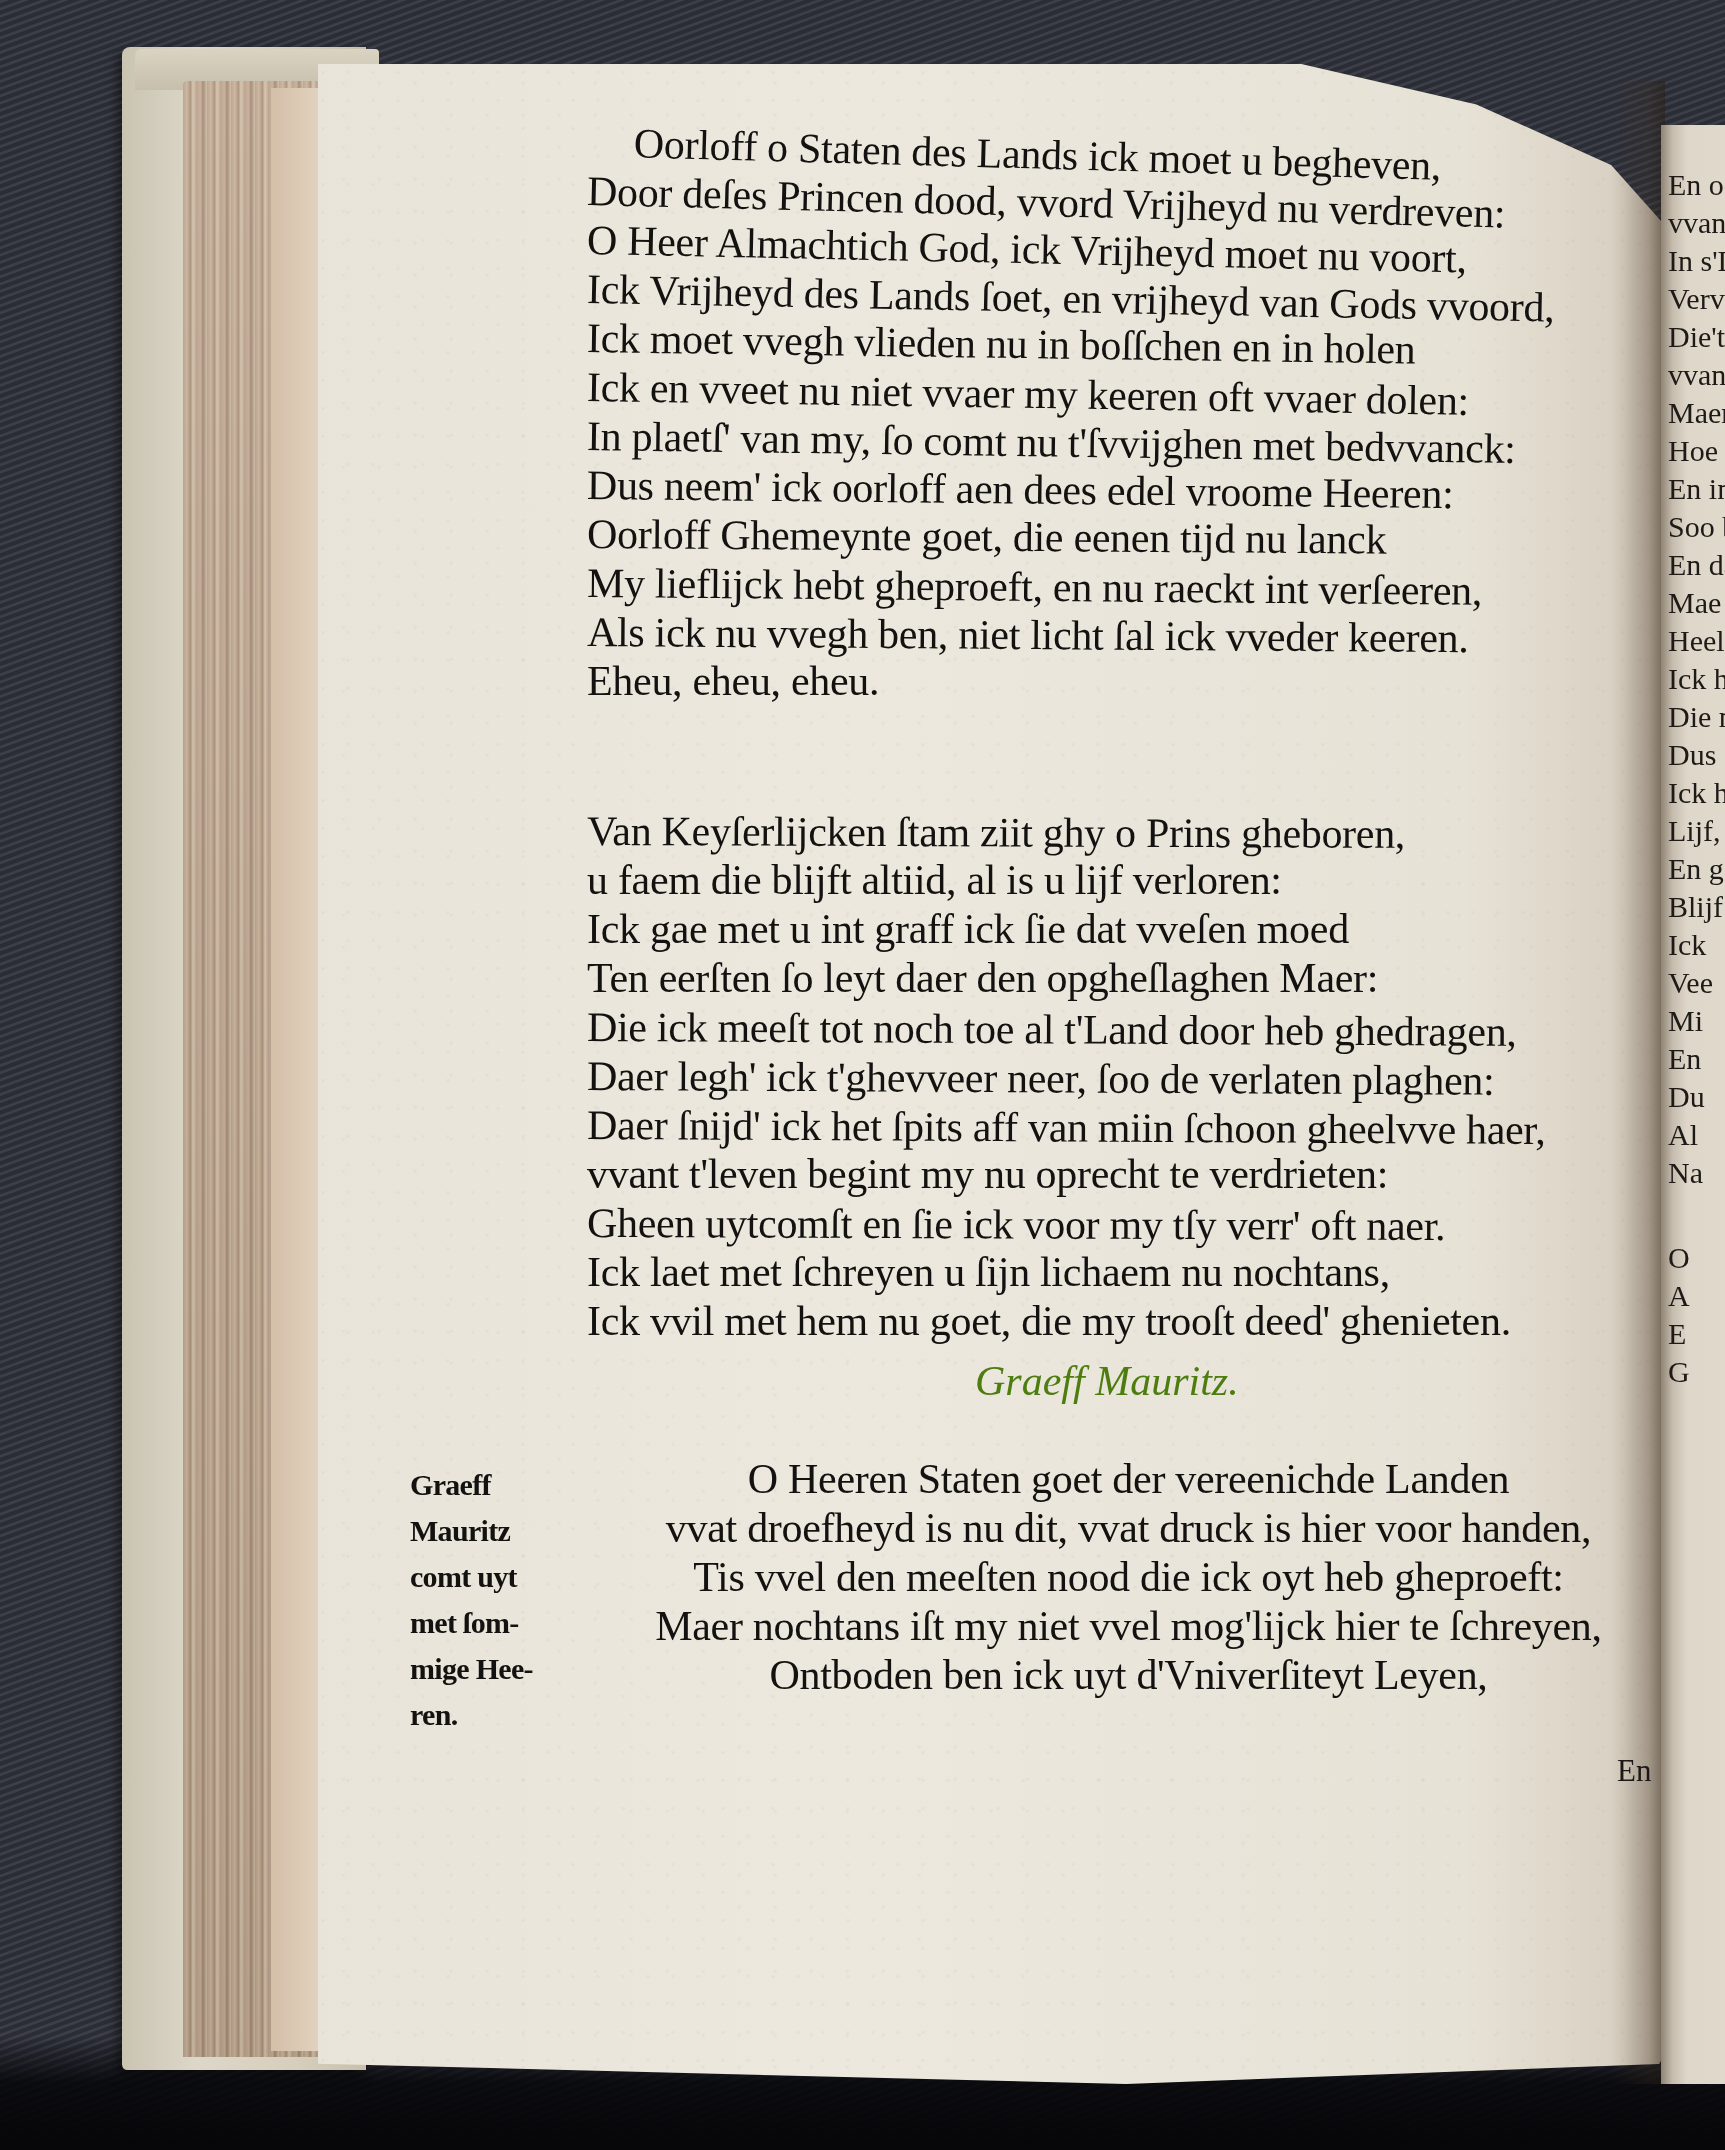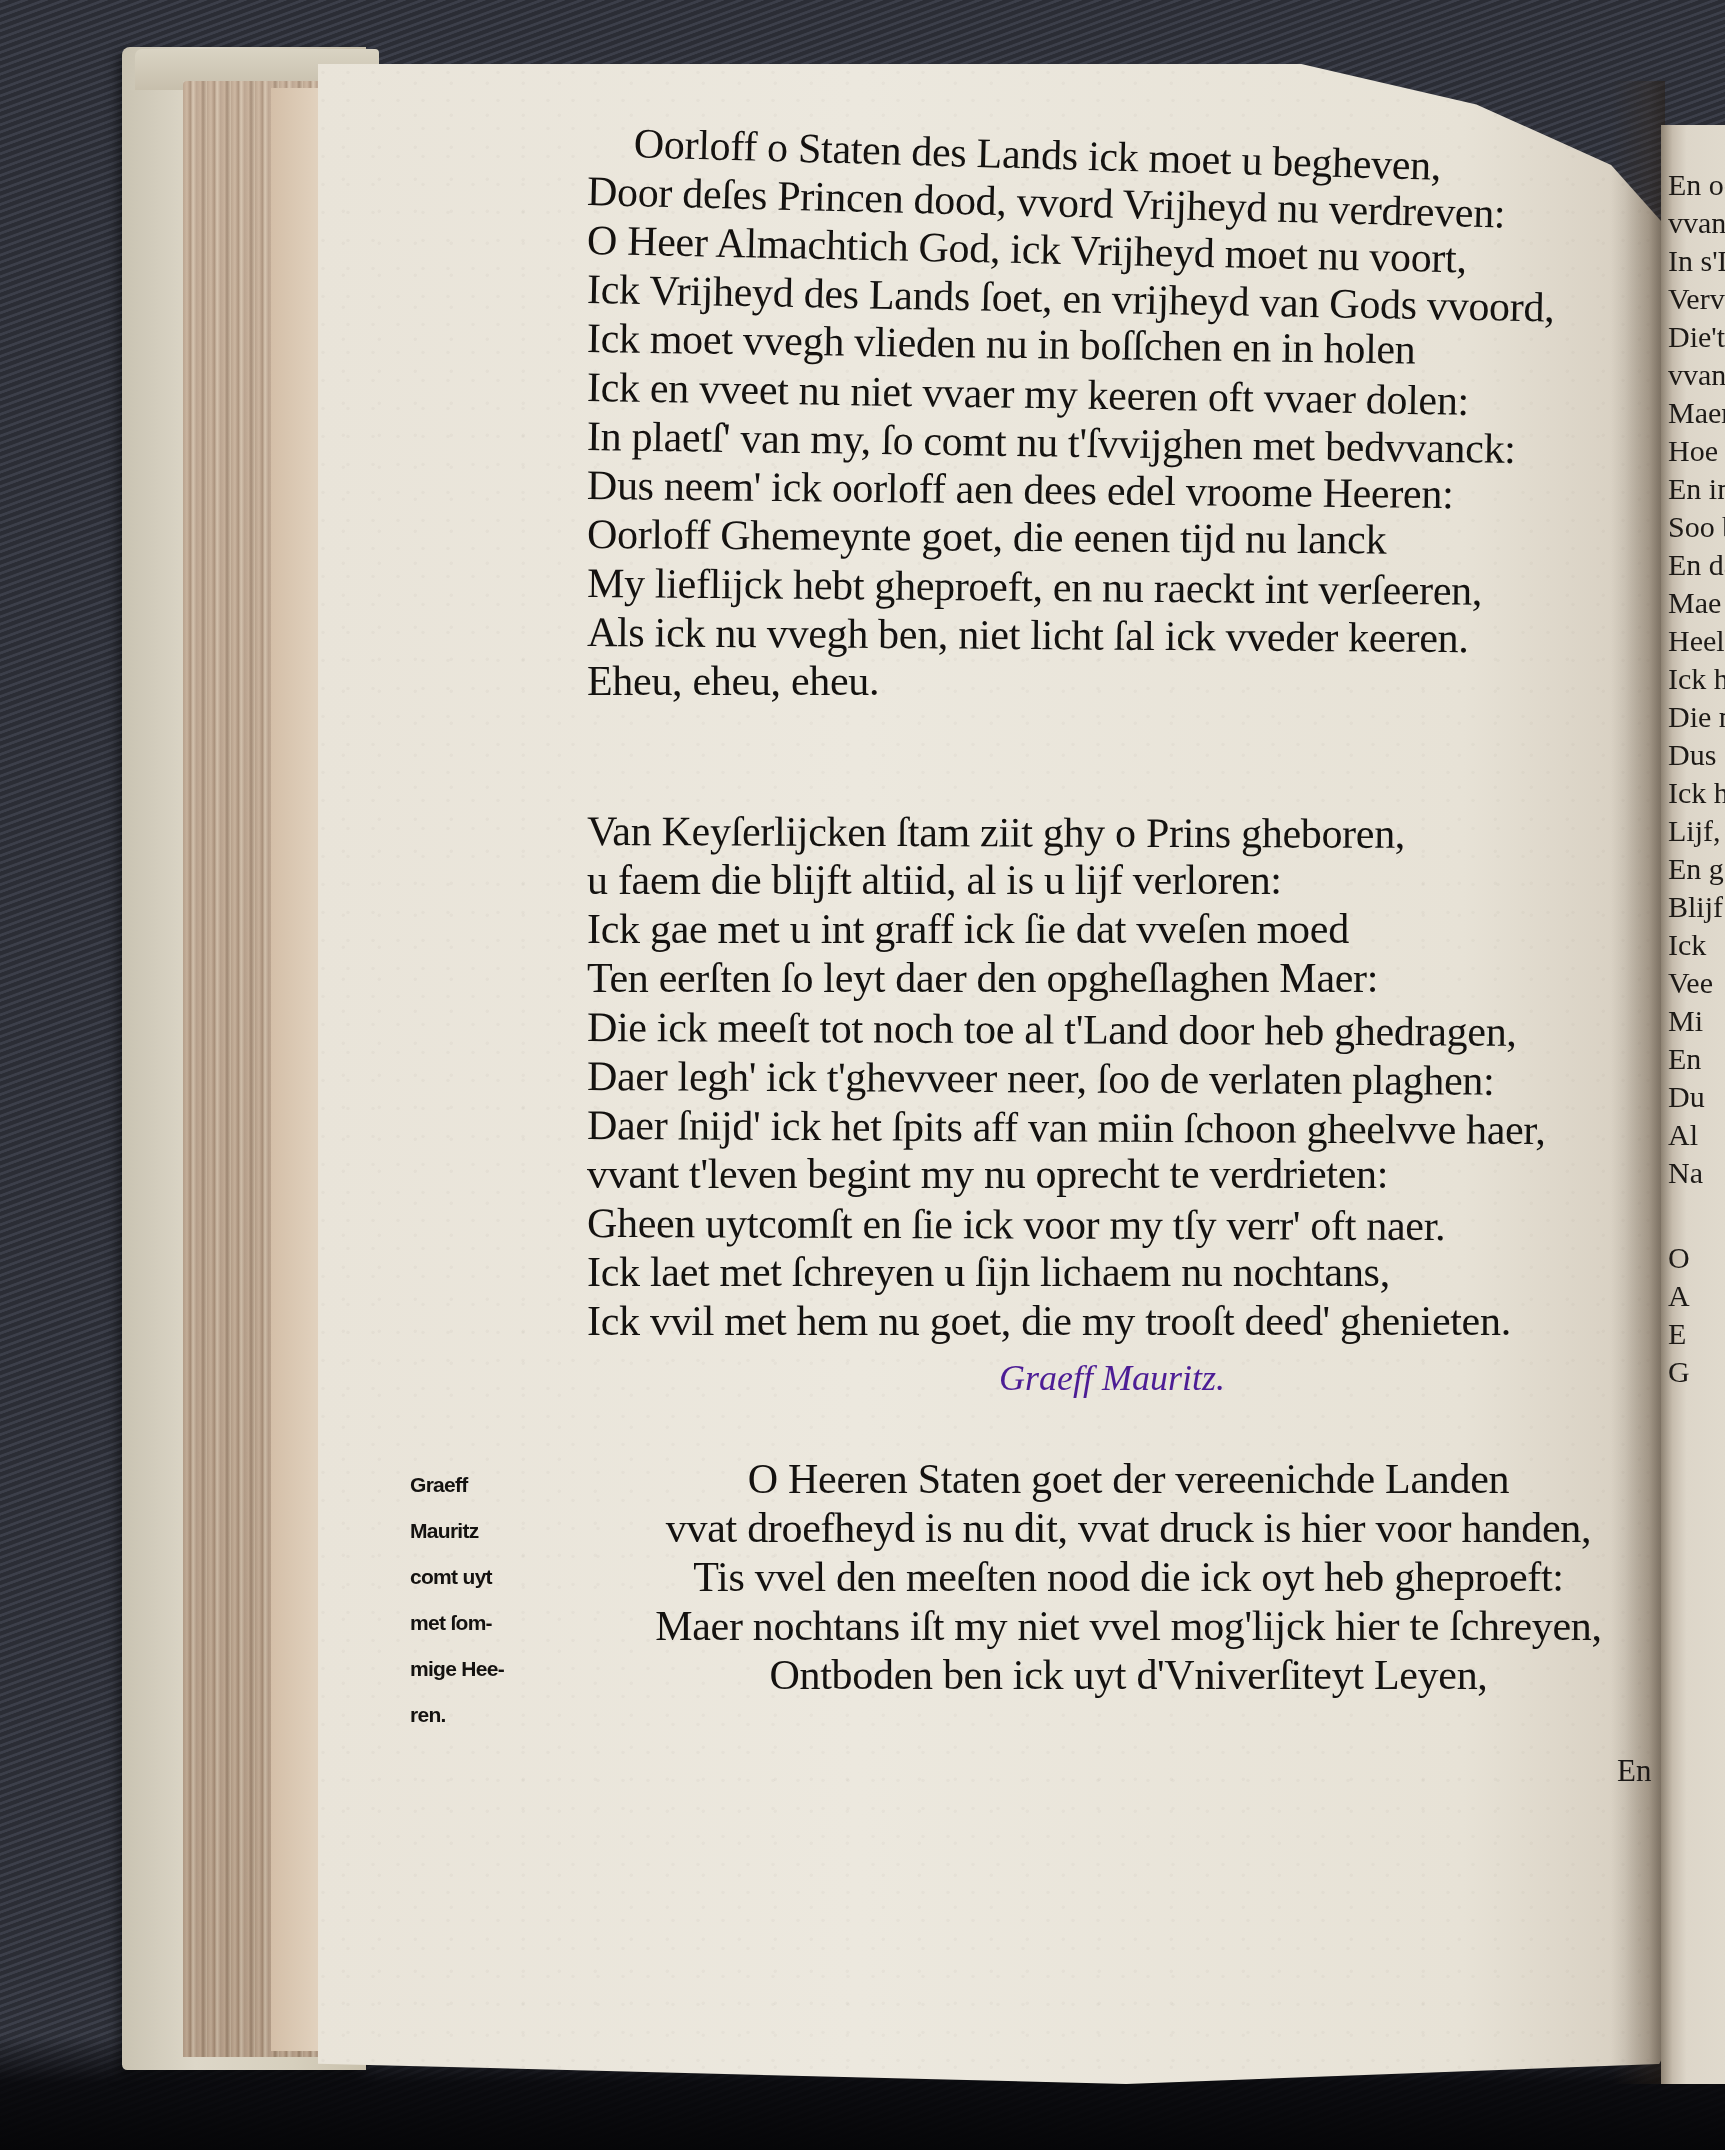--- a/index.html
+++ b/index.html
@@ -74,25 +74,25 @@
     }
     
     .verse {
       position: absolute; left: 587px; width: 1083px;
       font-family: "Liberation Serif", serif; font-size: 42px; color: #141210;
       letter-spacing: -0.3px; white-space: nowrap;
     }
     .verse .line { height: 49px; line-height: 49px; transform-origin: left center; }
     .speaker {
       position: absolute; left: 975px; top: 1357px;
-      font-family: "Liberation Serif", serif; font-style: italic; font-size: 36px; color: #4c1d95; margin-left: 24px;
+      font-family: "Liberation Serif", serif; font-style: italic; font-size: 42px; color: #4d7c0f;
     }
     .marginal {
       position: absolute; left: 410px; top: 1462px; width: 156px;
-      font-family: Liberation Sans, sans-serif; font-weight: bold; font-size: 21px; line-height: 46px;
+      font-family: Liberation Serif, serif; font-weight: bold; font-size: 30px; line-height: 46px;
       color: #141210; letter-spacing: -0.7px;
     }
     .marginal div { height: 46px; }
     .gutter-shadow {
       position: absolute; left: 1611px; top: 81px; width: 54px; height: 2003px;
       background: linear-gradient(to right, rgba(0,0,0,0) 0%, rgba(60,45,30,0.25) 70%, rgba(40,30,20,0.5) 100%);
     }
   </style>
 </head>
 <body>

